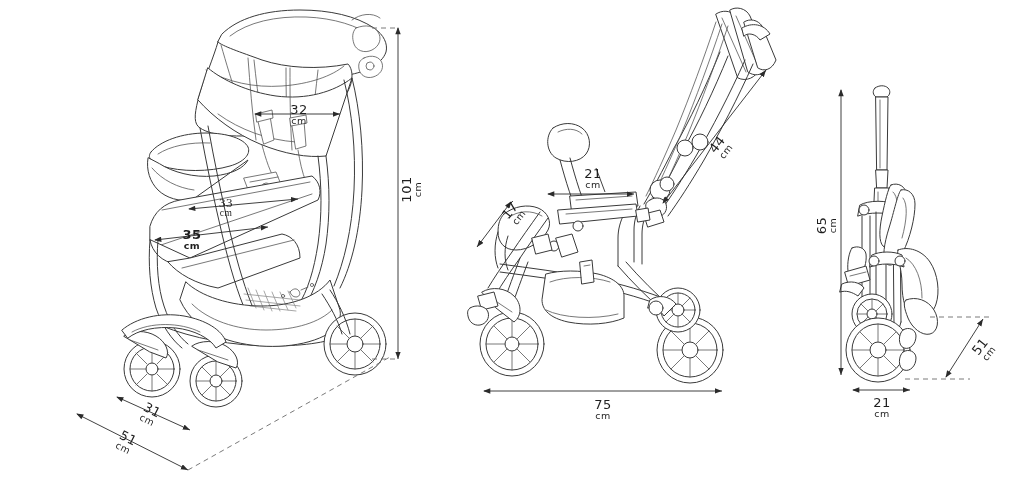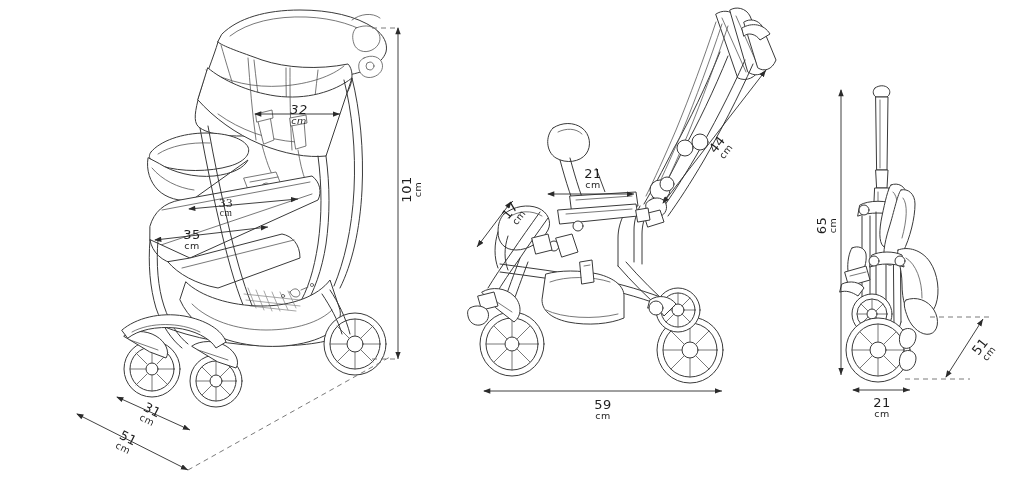--- a/index.html
+++ b/index.html
@@ -456,31 +456,31 @@
   </g>
 
   <g>
     <path class="dimdash" d="M930,317 L993,317"></path>
     <path class="dimdash" d="M905,379 L970,379"></path>
     <path class="dim" d="M946,377 L983,319" marker-start="url(#ahs)" marker-end="url(#ah)"></path>
   </g>
 
 </svg>
 
-<div class="lbl" style="left:279px;top:103px;width:40px;font-style:italic;">
+<div class="lbl" style="left:279px;top:103px;width:40px;">
   <span class="num">32</span>
   <span class="unit">cm</span>
 </div>
 
 <div class="lbl" style="left:206px;top:196px;width:40px;font-family:Liberation Serif, serif;">
   <span class="num">33</span>
   <span class="unit">cm</span>
 </div>
 
-<div class="lbl" style="left:172px;top:228px;width:40px;">
+<div class="lbl" style="left:172px;top:228px;width:40px;font-weight:bold;">
   <span class="num">35</span>
   <span class="unit">cm</span>
 </div>
 
 <div class="lbl rot90" style="left:390px;top:178px;width:42px;">
   <span class="num">101</span>
   <span class="unit">cm</span>
 </div>
 
 <div class="lbl rotPos" style="left:132px;top:403px;width:36px;">
@@ -502,21 +502,21 @@
   <span class="num">21</span>
   <span class="unit">cm</span>
 </div>
 
 <div class="lbl rot44" style="left:703px;top:136px;width:36px;">
   <span class="num">44</span>
   <span class="unit">cm</span>
 </div>
 
 <div class="lbl" style="left:585px;top:398px;width:36px;">
-  <span class="num">59</span>
+  <span class="num">75</span>
   <span class="unit">cm</span>
 </div>
 
 <div class="lbl rot90" style="left:806px;top:214px;width:40px;">
   <span class="num">65</span>
   <span class="unit">cm</span>
 </div>
 
 <div class="lbl" style="left:864px;top:396px;width:36px;">
   <span class="num">21</span>

